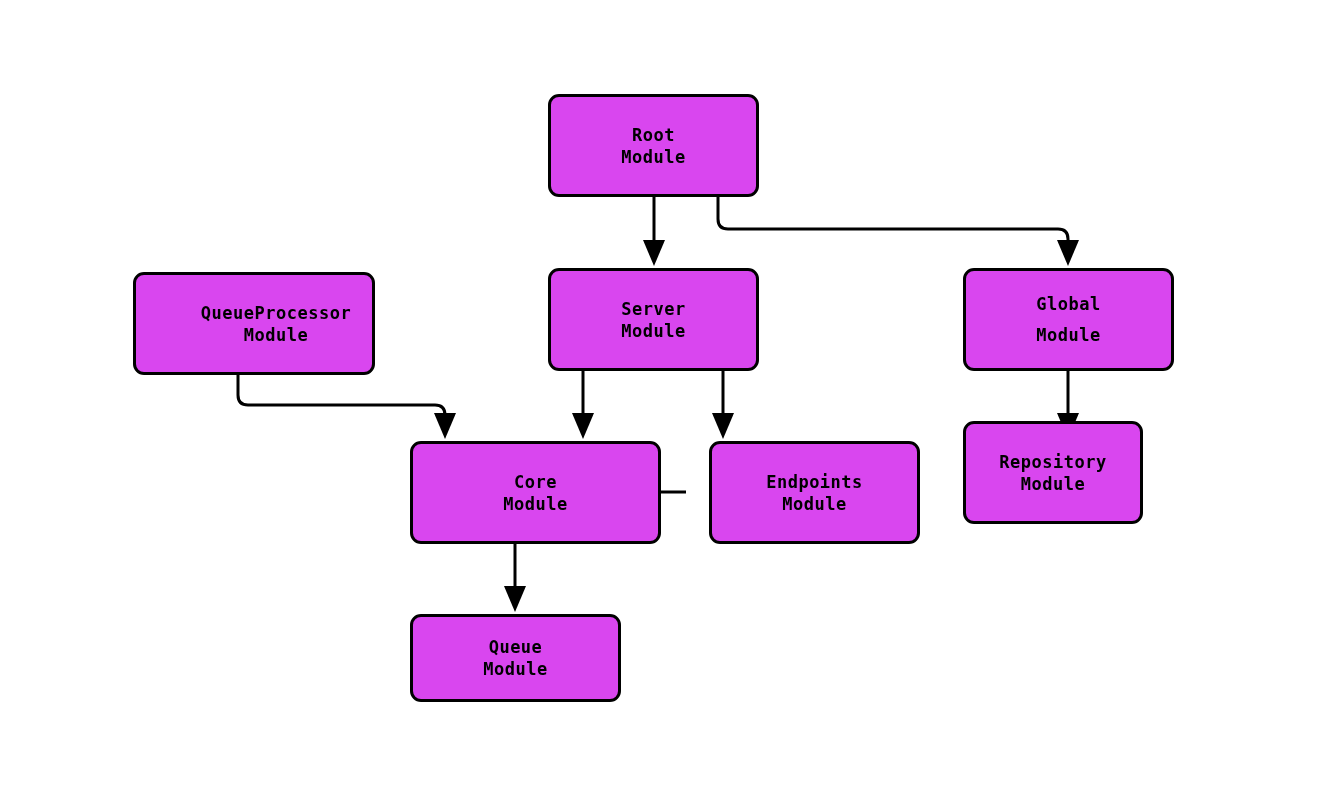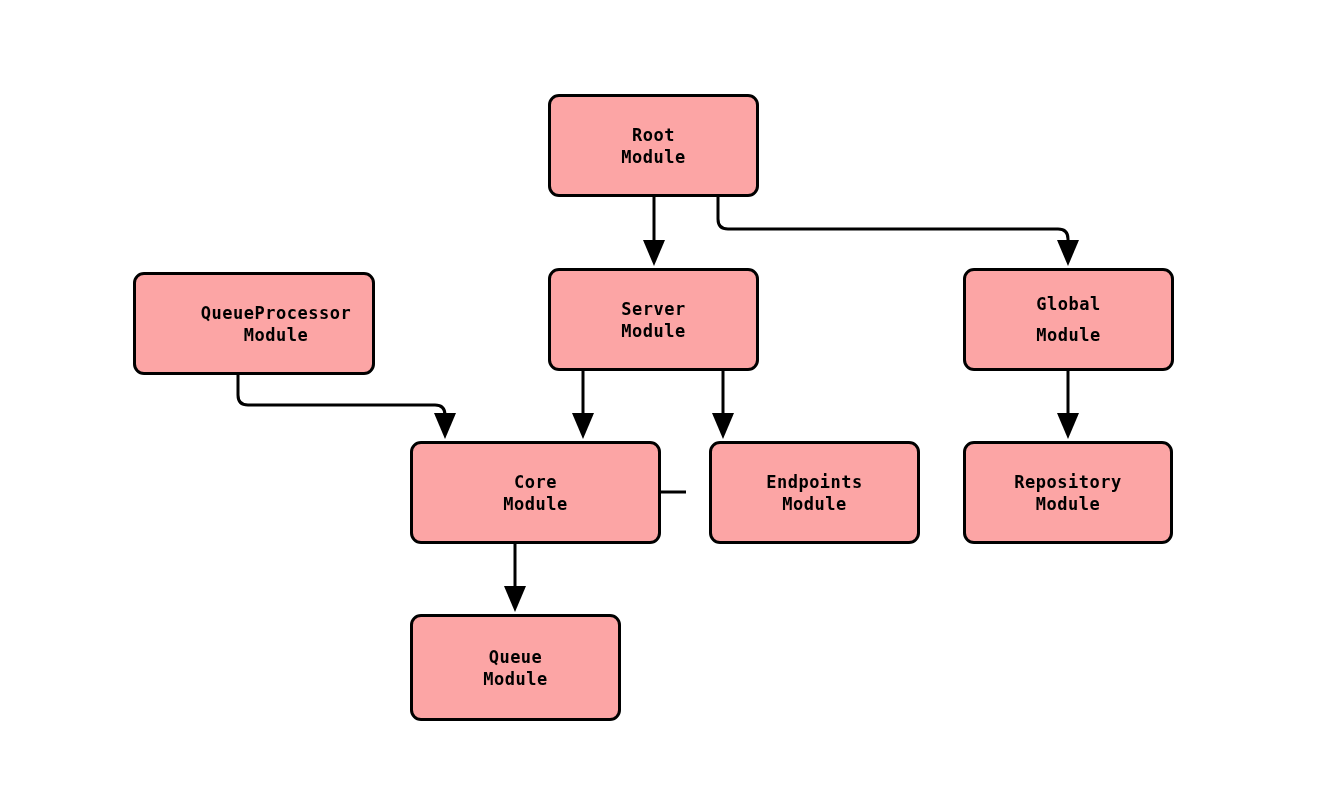--- a/index.html
+++ b/index.html
@@ -36,21 +36,21 @@
     stroke-linecap: butt;
     stroke-linejoin: round;
   }
   .arrow-head {
     fill: #000000;
     stroke: none;
   }
   .node {
     position: absolute;
     box-sizing: border-box;
-    background: #fca5a5;
+    background: #d946ef;
     border: 3px solid #000000;
     border-radius: 11px;
     display: flex;
     flex-direction: column;
     align-items: center;
     justify-content: center;
     text-align: center;
     z-index: 2;
   }
   .node-line {
@@ -136,23 +136,23 @@
   <div class="node" style="left:410px; top:441px; width:251px; height:103px;">
     <span class="node-line">Core</span>
     <span class="node-line">Module</span>
   </div>
 
   <div class="node" style="left:686px; top:441px; width:211px; height:103px;margin-left:23px;">
     <span class="node-line">Endpoints</span>
     <span class="node-line">Module</span>
   </div>
 
-  <div class="node" style="left:963px; top:441px; width:210px; height:103px;">
+  <div class="node" style="left:963px; top:421px; width:180px; height:103px;">
     <span class="node-line">Repository</span>
     <span class="node-line">Module</span>
   </div>
 
-  <div class="node" style="left:410px; top:614px; width:211px; height:107px;">
+  <div class="node" style="left:410px; top:614px; width:211px; height:88px;">
     <span class="node-line">Queue</span>
     <span class="node-line">Module</span>
   </div>
 
 </div>
 
 </body></html>

